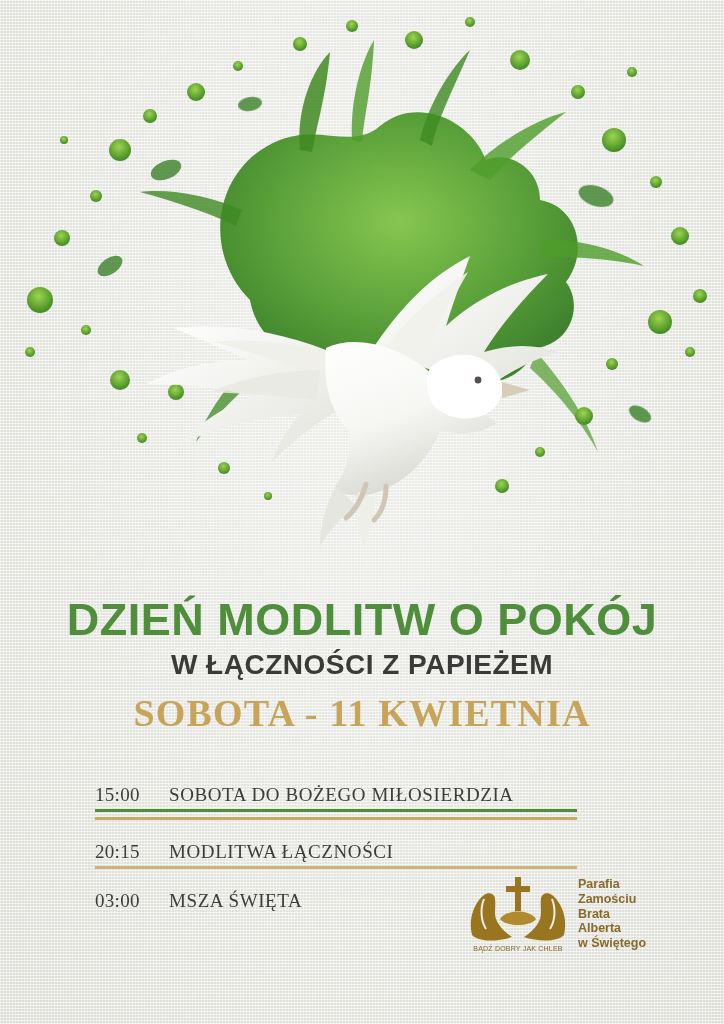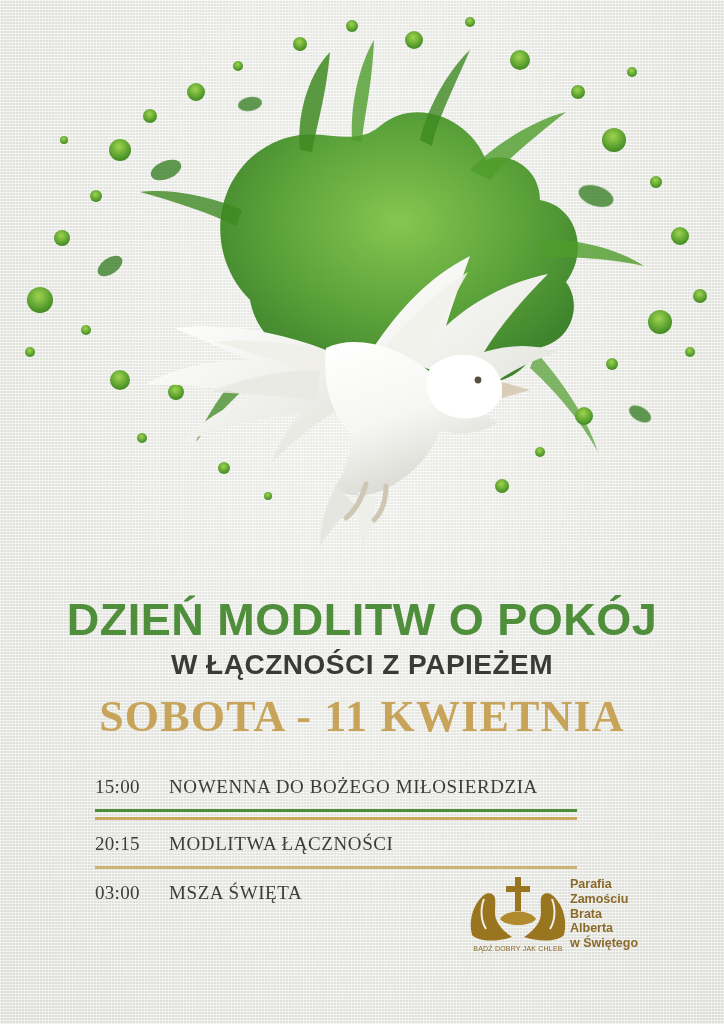--- a/index.html
+++ b/index.html
@@ -67,39 +67,39 @@
     font-size: 28px;
     font-weight: 700;
     color: #3a3a38;
     letter-spacing: 0.5px;
     margin: 6px 0 0 0;
     white-space: nowrap;
   }
 
   .title-date {
     font-family: "Liberation Serif", serif;
-    font-size: 44px;
+    font-size: 38px;
     font-weight: 700;
     color: #c7a45a;
     letter-spacing: 1.2px;
     margin: 10px 0 16px 0;
     white-space: nowrap;
   }
 
   
   .schedule {
     position: absolute;
     left: 95px;
     top: 768px;
     width: 534px;
   }
 
   .sched-row {
     display: flex;
-    align-items: center;
+    align-items: flex-end;
     height: 38px;
     font-family: "Liberation Serif", serif;
     color: #3c3c3a;
   }
 
   .sched-time {
     font-size: 19px;
     letter-spacing: 0.3px;
     width: 74px;
     flex: 0 0 74px;
@@ -122,20 +122,21 @@
 
   
   .logo-block {
     position: absolute;
     left: 466px;
     top: 872px;
     width: 210px;
     height: 84px;
     display: flex;
     align-items: center;
+    gap: 8px;
   }
 
   .logo-mark {
     width: 104px;
     height: 78px;
     position: relative;
     flex: 0 0 104px;
   }
 
   .logo-caption {
@@ -287,21 +288,21 @@
   <div class="titles">
     <h1 class="title-main">DZIEŃ MODLITW O POKÓJ</h1>
     <h2 class="title-sub">W ŁĄCZNOŚCI Z PAPIEŻEM</h2>
     <h3 class="title-date">SOBOTA - 11 KWIETNIA</h3>
   </div>
 
   <div class="schedule">
 
     <div class="sched-row">
       <span class="sched-time">15:00</span>
-      <span class="sched-label">NOWENNA DO BOŻEGO MIŁOSIERDZIA</span>
+      <span class="sched-label">SOBOTA DO BOŻEGO MIŁOSIERDZIA</span>
     </div>
     <div class="rule green"></div>
 
     <div class="rule gold"></div>
 
     <div class="sched-row">
       <span class="sched-time">20:15</span>
       <span class="sched-label">MODLITWA ŁĄCZNOŚCI</span>
     </div>
     <div class="rule gold2"></div>

